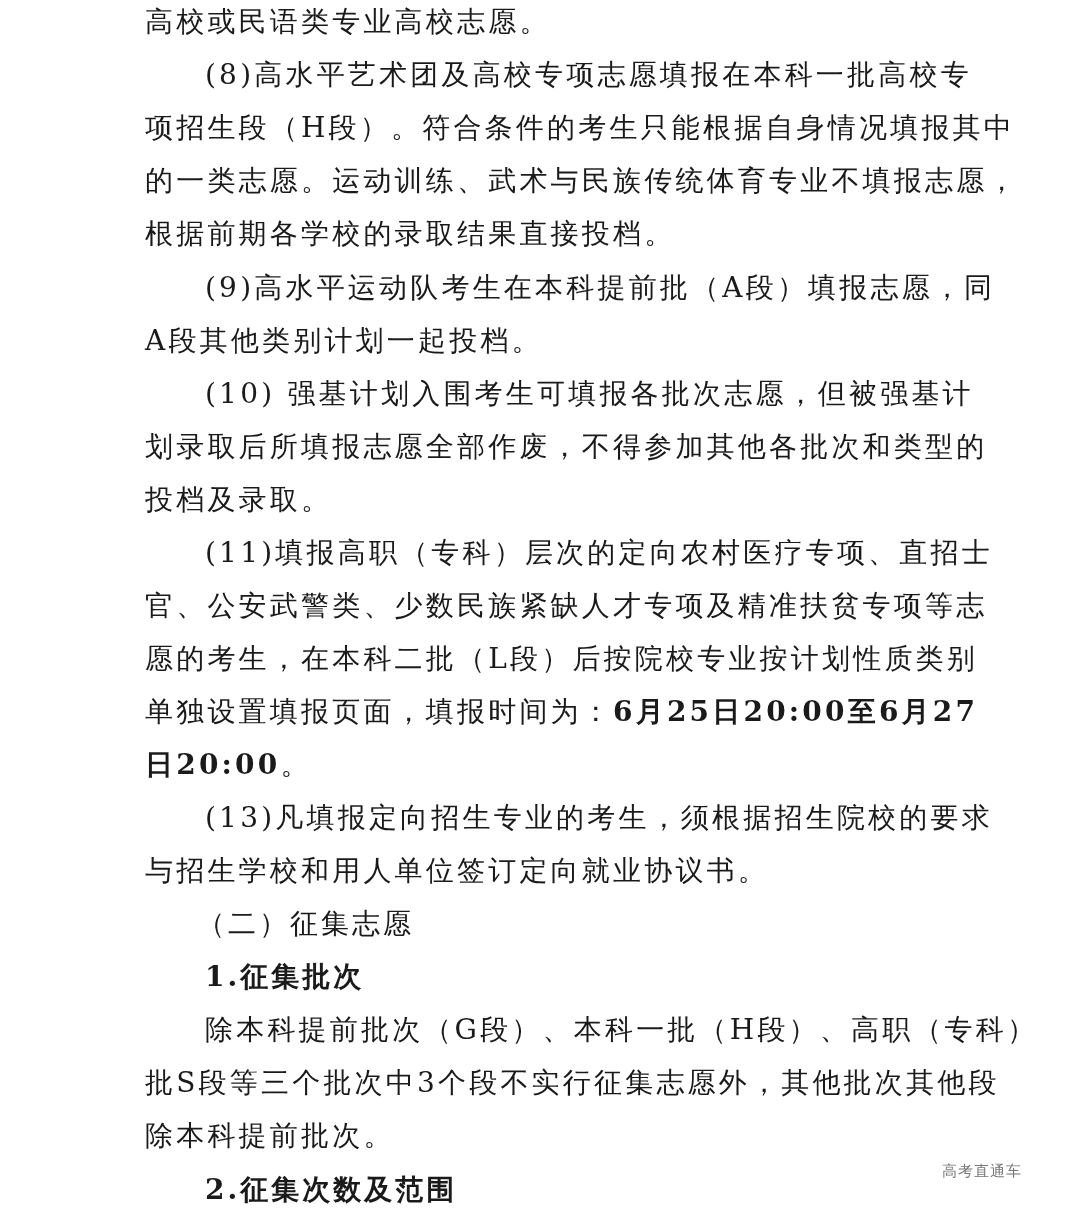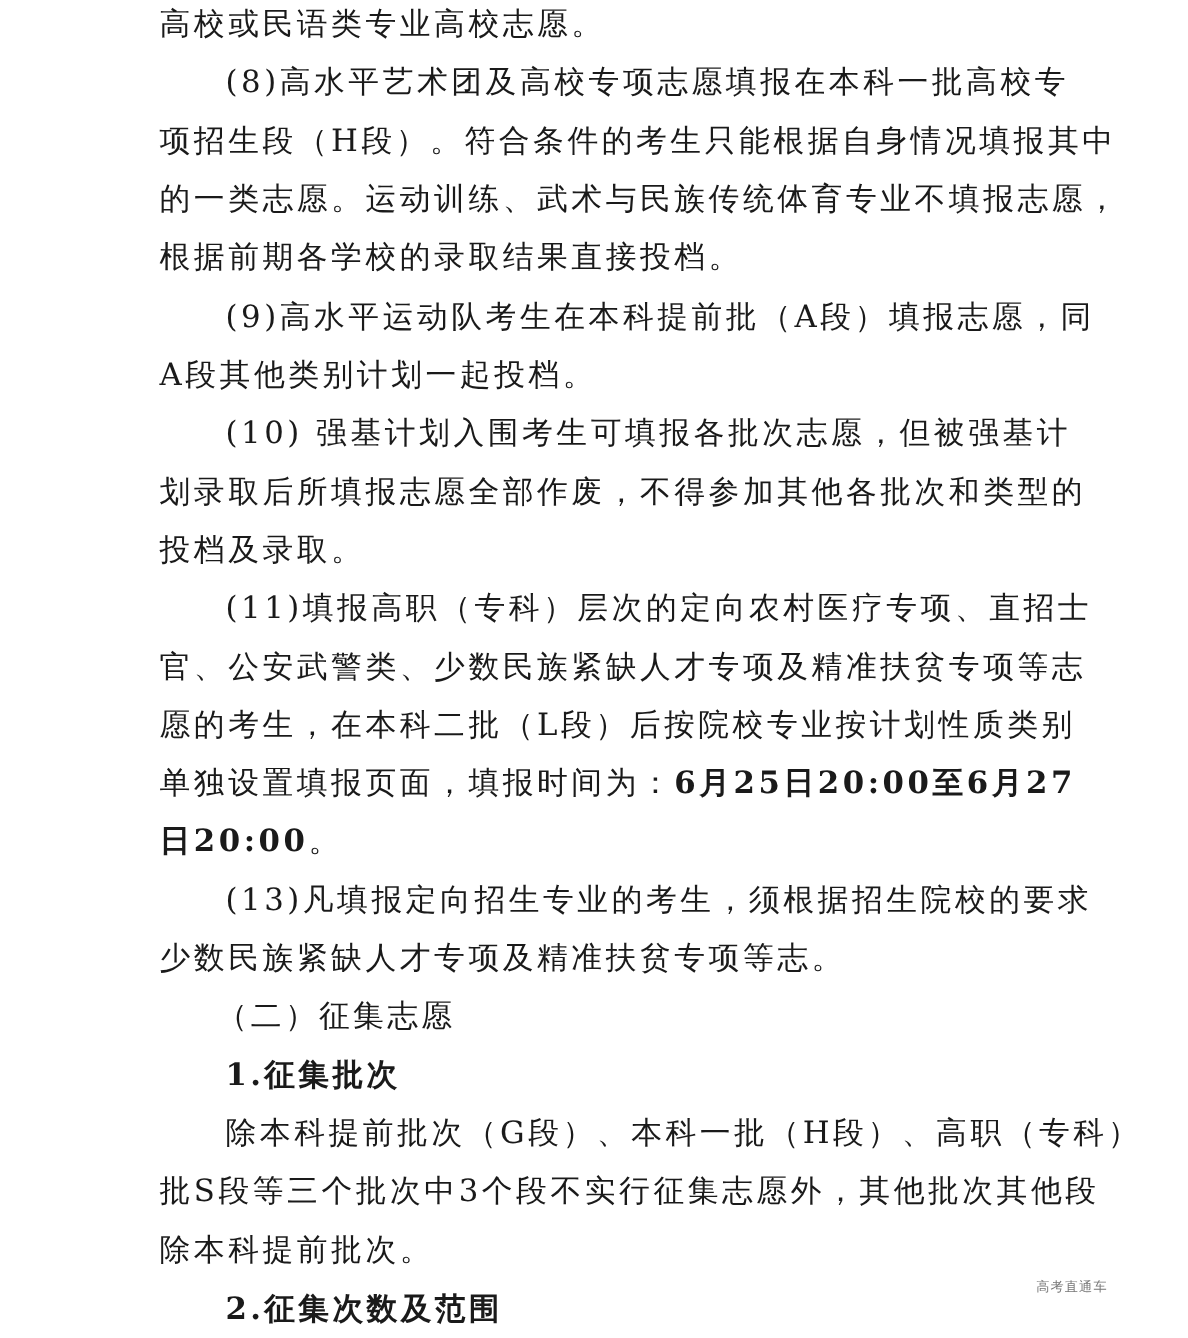--- a/index.html
+++ b/index.html
@@ -31,21 +31,21 @@
       letter-spacing: 3.2px;
     }
     .indent { left: 60px; }
     .bold { font-weight: bold; }
     .heading { letter-spacing: 3px; }
     .watermark {
       position: absolute;
       left: 942px;
       top: 1162px;
       font-family: "DejaVu Sans", "Liberation Sans", sans-serif;
-      font-size: 12px;
+      font-size: 15px;
       color: #777777;
       letter-spacing: 1px;
     }
   </style>
 </head>
 <body>
 
 <div class="page">
 
   <div class="line" style="top:2px">高校或民语类专业高校志愿。</div>
@@ -66,21 +66,21 @@
   <div class="line" style="top:586px">官、公安武警类、少数民族紧缺人才专项及精准扶贫专项等志</div>
   <div class="line" style="top:639px">愿的考生，在本科二批（L段）后按院校专业按计划性质类别</div>
   <div class="line" style="top:692px">
     <span>单独设置填报页面，填报时间为：</span><span class="bold">6月25日20:00至6月27</span>
   </div>
   <div class="line" style="top:745px">
     <span class="bold">日20:00</span><span>。</span>
   </div>
 
   <div class="line indent" style="top:798px">(13)凡填报定向招生专业的考生，须根据招生院校的要求</div>
-  <div class="line" style="top:851px">少数民族紧缺人才专项及精准扶贫专项等志。</div>
+  <div class="line" style="top:851px">与招生学校和用人单位签订定向就业协议书。</div>
 
   <div class="line indent heading" style="top:904px; left:52px">（二）征集志愿</div>
 
   <div class="line indent bold heading" style="top:957px">1.征集批次</div>
 
   <div class="line indent" style="top:1010px">除本科提前批次（G段）、本科一批（H段）、高职（专科）</div>
   <div class="line" style="top:1063px">批S段等三个批次中3个段不实行征集志愿外，其他批次其他段</div>
   <div class="line" style="top:1116px">除本科提前批次。</div>
 
   <div class="line indent bold heading" style="top:1170px">2.征集次数及范围</div>

